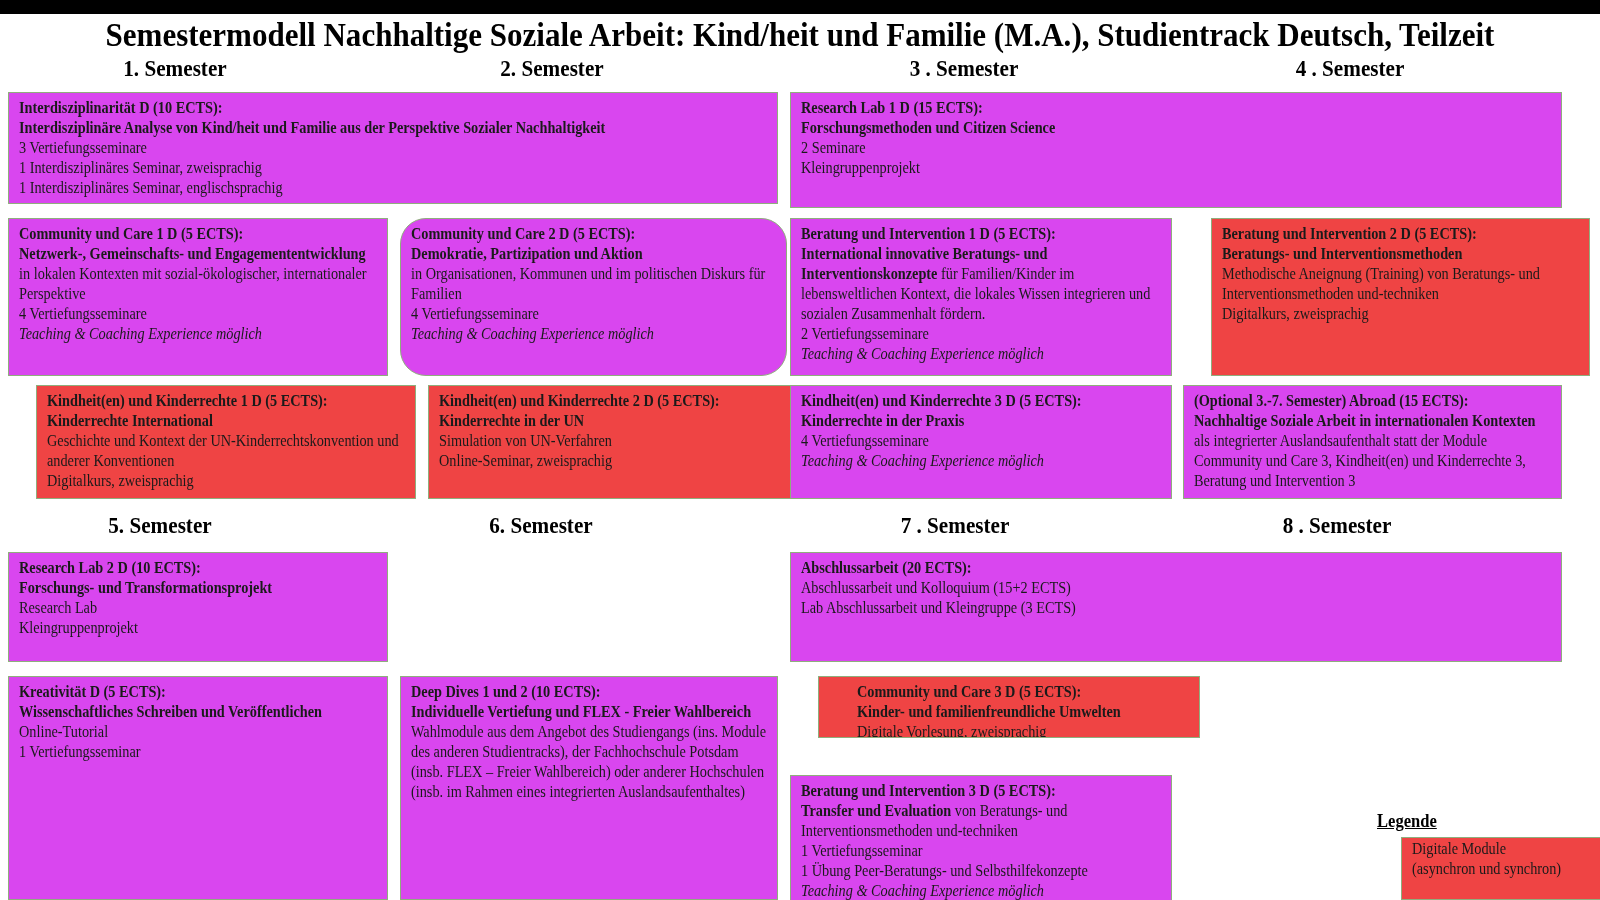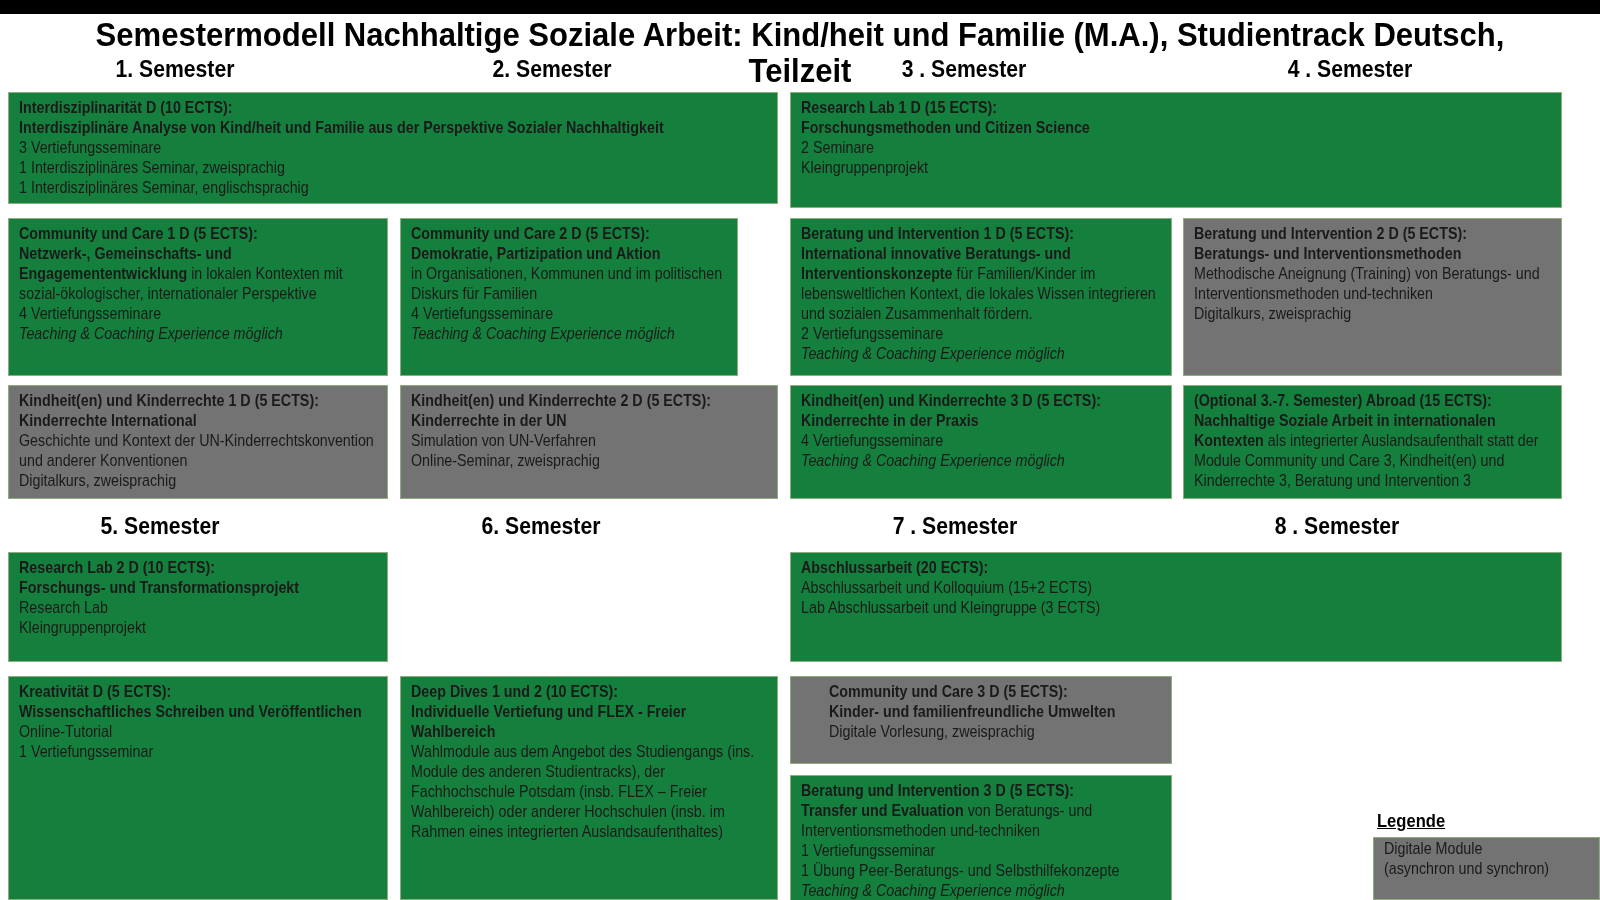--- a/index.html
+++ b/index.html
@@ -1,49 +1,49 @@
 <!DOCTYPE html>
 <html lang="de"><head>
 <meta charset="utf-8">
 <style>
   html,body{margin:0;padding:0;background:#fff;}
   #stage{position:relative;width:1600px;height:900px;overflow:hidden;background:#ffffff;
-         font-family:Liberation Sans, sans-serif;color:#1a1a1a;}
+         font-family:Liberation Serif, serif;color:#1a1a1a;}
   .topbar{position:absolute;left:0;top:0;width:1600px;height:14px;background:#000;}
   .title{position:absolute;left:0;top:17px;width:1600px;text-align:center;
          font-size:33px;line-height:36px;font-weight:bold;color:#000;
          transform:scaleX(0.94);}
   .sem-h{position:absolute;top:56px;transform:translateX(-50%) scaleX(0.92);
          font-size:23px;line-height:26px;font-weight:bold;color:#000;white-space:nowrap;}
   .sem-h.row2{top:513px;}
   .box{position:absolute;box-sizing:border-box;border:1px solid #8fae7d;
        padding:5px 10px 6px 10px;overflow:hidden;}
-  .box.med{background:#15803d;}
-  .box.light{background:#737373;}
+  .box.med{background:#d946ef;}
+  .box.light{background:#ef4444;margin-left:28px;}
   .inner{width:119%;transform:scaleX(0.84);transform-origin:0 0;}
   .ln{font-size:17px;line-height:20px;}
   .ln .b{font-weight:bold;}
   .ln .i{font-style:italic;}
   
   #r1a{left:8px;top:92px;width:770px;height:112px;}
   #r1b{left:790px;top:92px;width:772px;height:116px;}
   #r2c1{left:8px;top:218px;width:380px;height:158px;}
-  #r2c2{left:400px;top:218px;width:338px;height:158px;}
+  #r2c2{left:400px;top:218px;width:387px;height:158px;border-radius:26px;}
   #r2c3{left:790px;top:218px;width:382px;height:158px;}
   #r2c4{left:1183px;top:218px;width:379px;height:158px;}
   #r3c1{left:8px;top:385px;width:380px;height:114px;}
   #r3c2{left:400px;top:385px;width:378px;height:114px;}
   #r3c3{left:790px;top:385px;width:382px;height:114px;}
   #r3c4{left:1183px;top:385px;width:379px;height:114px;}
   #r4c1{left:8px;top:552px;width:380px;height:110px;}
   #r4c2{left:400px;top:552px;width:378px;height:110px;}
   #r4cd{left:790px;top:552px;width:772px;height:110px;}
   #r5c1{left:8px;top:676px;width:380px;height:224px;}
   #r5c2{left:400px;top:676px;width:378px;height:224px;}
-  #r5c3a{left:790px;top:676px;width:382px;height:88px;padding-left:38px;}
+  #r5c3a{left:790px;top:676px;width:382px;height:62px;padding-left:38px;}
   #r5c3b{left:790px;top:775px;width:382px;height:138px;}
   .legend-title{position:absolute;left:1377px;top:810px;font-size:18px;line-height:22px;
                 font-weight:bold;text-decoration:underline;color:#000;
                 transform:scaleX(0.92);transform-origin:0 0;}
   #legendbox{left:1373px;top:837px;width:227px;height:63px;padding-top:1px;}
 </style>
 </head>
 <body>
 
 <div id="stage">

